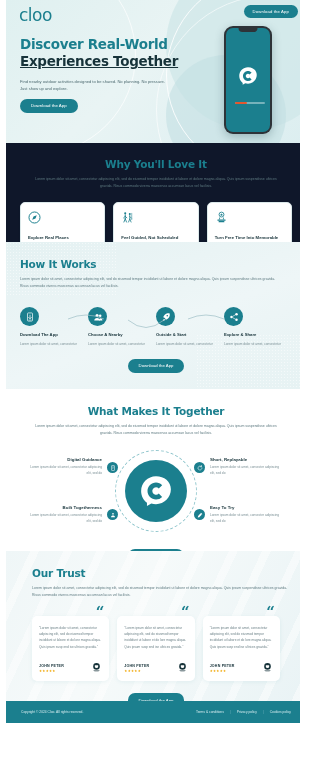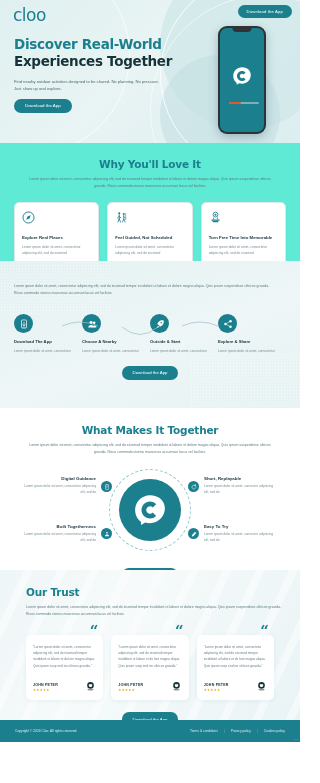--- a/index.html
+++ b/index.html
@@ -4,21 +4,21 @@
 <style>
   * { margin:0; padding:0; box-sizing:border-box; }
   html,body { width:300px; }
   body {
     font-family:"Liberation Sans", sans-serif;
     background:#ffffff;
     width:300px; height:783px;
     overflow:hidden;
     position:relative;
   }
-  .page { width:300px; height:783px; position:relative; }
+  .page { width:300px; height:783px; position:relative;margin-left:6px; }
 
   
   .hero {
     position:relative; height:143px; width:300px;
     background:linear-gradient(135deg,#dff0f0 0%, #e9f4f4 45%, #dceef0 100%);
     overflow:hidden;
   }
   .hero .blob1 {
     position:absolute; right:-30px; top:-40px;
     width:170px; height:170px; border-radius:50%;
@@ -57,21 +57,21 @@
   }
   .btn-nav {
     position:absolute; right:8px; top:5px; z-index:6;
     font-size:4.2px; padding:4px 9px; letter-spacing:.15px;
   }
   .hero-text { position:absolute; left:14px; top:36px; z-index:5; width:175px; }
   .hero-h1 {
     color:#1b7f8e; font-size:13.5px; line-height:1.28; font-weight:700;
     letter-spacing:-.3px; font-family:"DejaVu Sans", sans-serif;
   }
-  .hero-h1 .l2 { color:#17333a; display:block; }
+  .hero-h1 .l2 { color:#17333a; display:block;text-decoration:underline; }
   .hero-sub {
     margin-top:7px; color:#4d6a70; font-size:4.1px; line-height:1.75;
     width:145px;
   }
   .btn-hero { margin-top:7px; font-size:4.4px; padding:4.5px 11px; }
 
   .phone-wrap { position:absolute; right:34px; top:26px; z-index:5; }
   .phone {
     width:48px; height:108px; border-radius:9px;
     background:#2e3338; padding:2.4px;
@@ -101,21 +101,21 @@
     letter-spacing:-.2px; font-family:"DejaVu Sans", sans-serif;
   }
   .sec-title.left { text-align:left; }
   .sec-desc {
     text-align:center; color:#5e7a80; font-size:3.5px; line-height:2;
     margin:6px auto 0; width:252px;
   }
   .sec-desc.left { text-align:left; margin-left:0; width:258px; }
 
   
-  .why { background:#5eead4; padding:15px 0 8px; height:118px; }
+  .why { background:#0f172a; padding:15px 0 8px; height:99px; }
   .why-cards { display:flex; gap:8px; padding:0 14px; margin-top:12px; }
   .why-card {
     flex:1; border:1px solid #dce9ea; border-radius:5px;
     background:#fff; padding:8px 7px 9px;
     box-shadow:0 1px 3px rgba(27,127,142,.05);
   }
   .why-icon { width:13px; height:13px; margin-bottom:7px; }
   .why-h { font-size:4.3px; font-weight:700; color:#17333a; margin-bottom:4px; }
   .why-p { font-size:3.3px; line-height:1.85; color:#7a8f95; }
 
@@ -288,20 +288,21 @@
         <div class="why-p">Lorem ipsum dolor sit amet, consectetur adipiscing elit, sed do eiusmod</div>
       </div>
     </div>
   </section>
 
   <section class="how section">
     <div class="dots"></div>
     <div class="dots right"></div>
 
     <div class="how-inner">
+      <h2 class="sec-title left">How It Works</h2>
       <p class="sec-desc left">Lorem ipsum dolor sit amet, consectetur adipiscing elit, sed do eiusmod tempor incididunt ut labore et dolore magna aliqua. Quis ipsum suspendisse ultrices gravida. Risus commodo viverra maecenas accumsan lacus vel facilisis.</p>
 
       <div class="steps">
         <svg class="arc" style="left:22px; width:230px; height:28px;" viewBox="0 0 230 28">
           <path d="M26 6 Q44 -2 62 6" fill="none" stroke="#9dbfc6" stroke-width="0.7"></path>
           <path d="M86 7 Q104 22 122 7" fill="none" stroke="#9dbfc6" stroke-width="0.7"></path>
           <path d="M146 6 Q164 -2 182 6" fill="none" stroke="#9dbfc6" stroke-width="0.7"></path>
         </svg>
 
         <div class="step">

